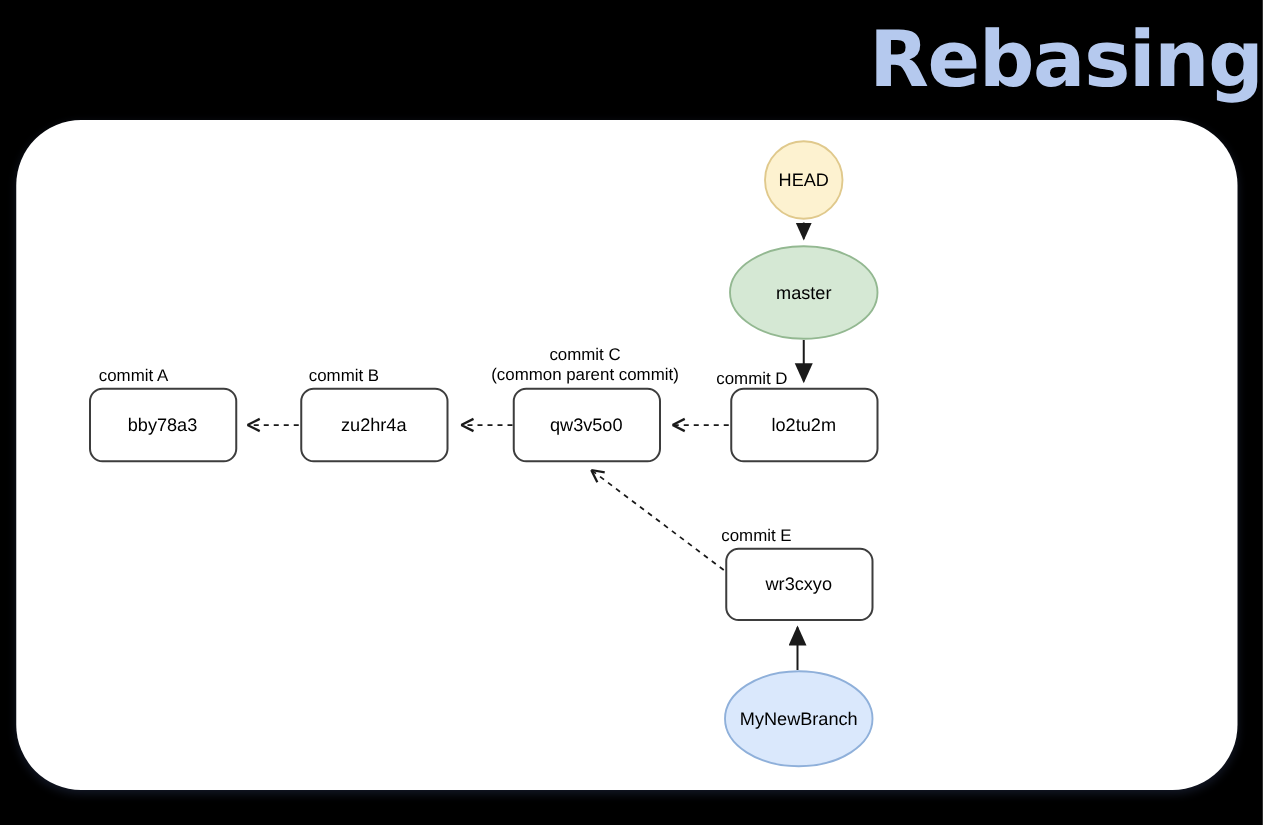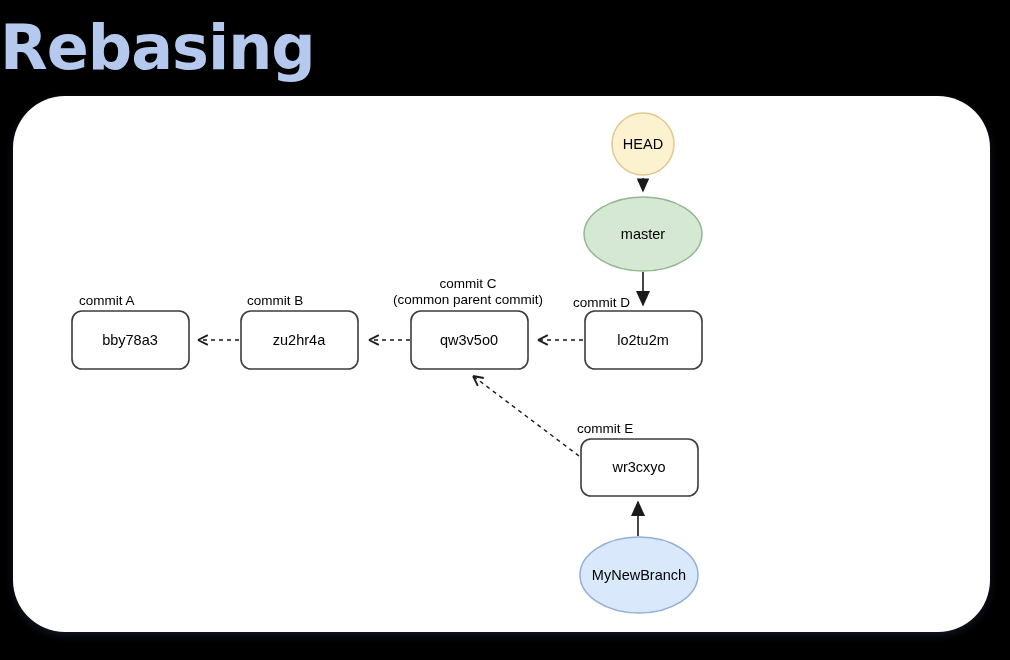--- a/index.html
+++ b/index.html
@@ -15,21 +15,21 @@
     position: relative;
     width: 1010px;
     height: 660px;
     background: #000000;
   }
   .slide-title {
     position: absolute;
     top: 8px;
     left: 0;
     width: 1010px;
-    text-align: left;
+    text-align: right;
     font-family: "DejaVu Sans", sans-serif;
     font-weight: bold;
     font-size: 62px;
     letter-spacing: -1px;
     color: #b5c9ee;
     line-height: 80px;
   }
   .panel {
     position: absolute;
     left: 13px;

